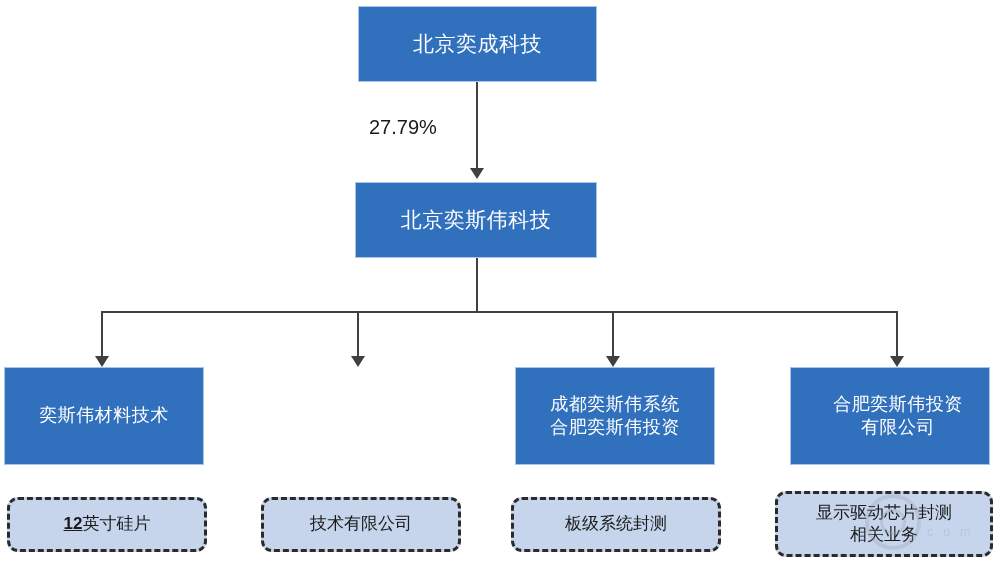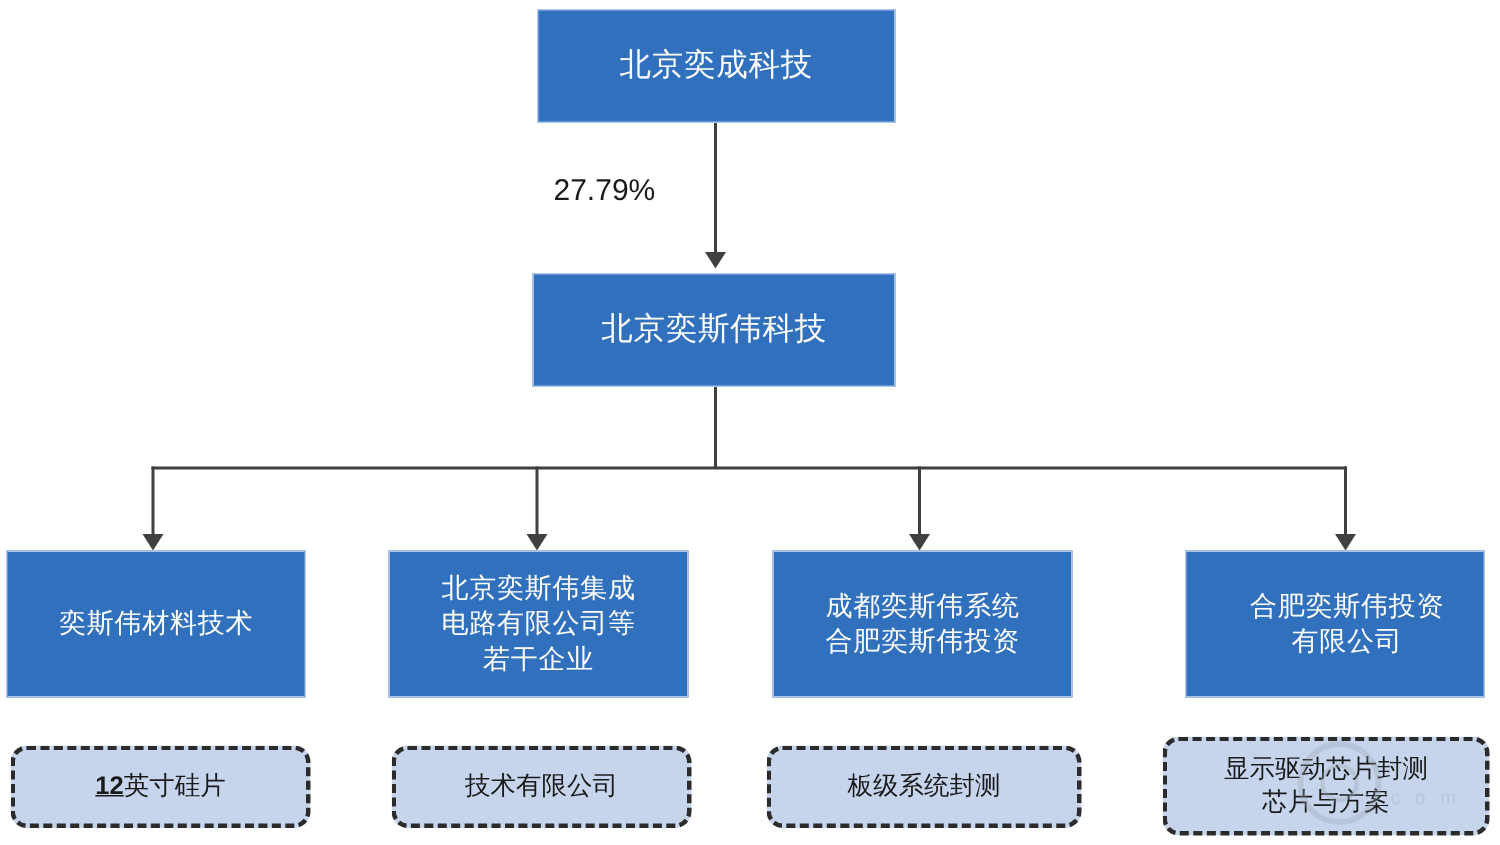--- a/index.html
+++ b/index.html
@@ -152,25 +152,20 @@
   <div class="conn v-line" style="left:612px; top:311px; height:52px;"></div>
   <div class="arrow-head" style="left:606px; top:356px;"></div>
 
   <div class="conn v-line" style="left:896px; top:311px; height:52px;"></div>
   <div class="arrow-head" style="left:890px; top:356px;"></div>
 
   <div class="node-box level3" style="left:4px; top:367px; width:200px; height:98px;">
     <span class="node-text">奕斯伟材料技术</span>
   </div>
 
-  <div class="node-box level3" style="left:259px; top:367px; width:200px; height:98px;">
-    <span class="node-text">北京奕斯伟集成
-电路有限公司等
-若干企业</span>
-  </div>
 
   <div class="node-box level3" style="left:515px; top:367px; width:200px; height:98px;">
     <span class="node-text">成都奕斯伟系统
 合肥奕斯伟投资</span>
   </div>
 
   <div class="node-box level3" style="left:790px; top:367px; width:200px; height:98px;padding-left:16px;">
     <span class="node-text">合肥奕斯伟投资
 有限公司</span>
   </div>
@@ -182,21 +177,21 @@
   <div class="tag-box" style="left:261px; top:497px; width:200px; height:55px;">
     <span class="tag-text">技术有限公司</span>
   </div>
 
   <div class="tag-box" style="left:511px; top:497px; width:210px; height:55px;">
     <span class="tag-text">板级系统封测</span>
   </div>
 
   <div class="tag-box" style="left:775px; top:491px; width:218px; height:66px;">
     <span class="tag-text">显示驱动芯片封测
-芯片与方案</span>
+相关业务</span>
   </div>
 
   <div class="watermark" style="left:855px; top:494px; width:140px; height:62px;">
     <div class="wm-ring"></div>
     <div class="wm-inner"></div>
     <div class="wm-text">c o m</div>
   </div>
 
 </div>
 

